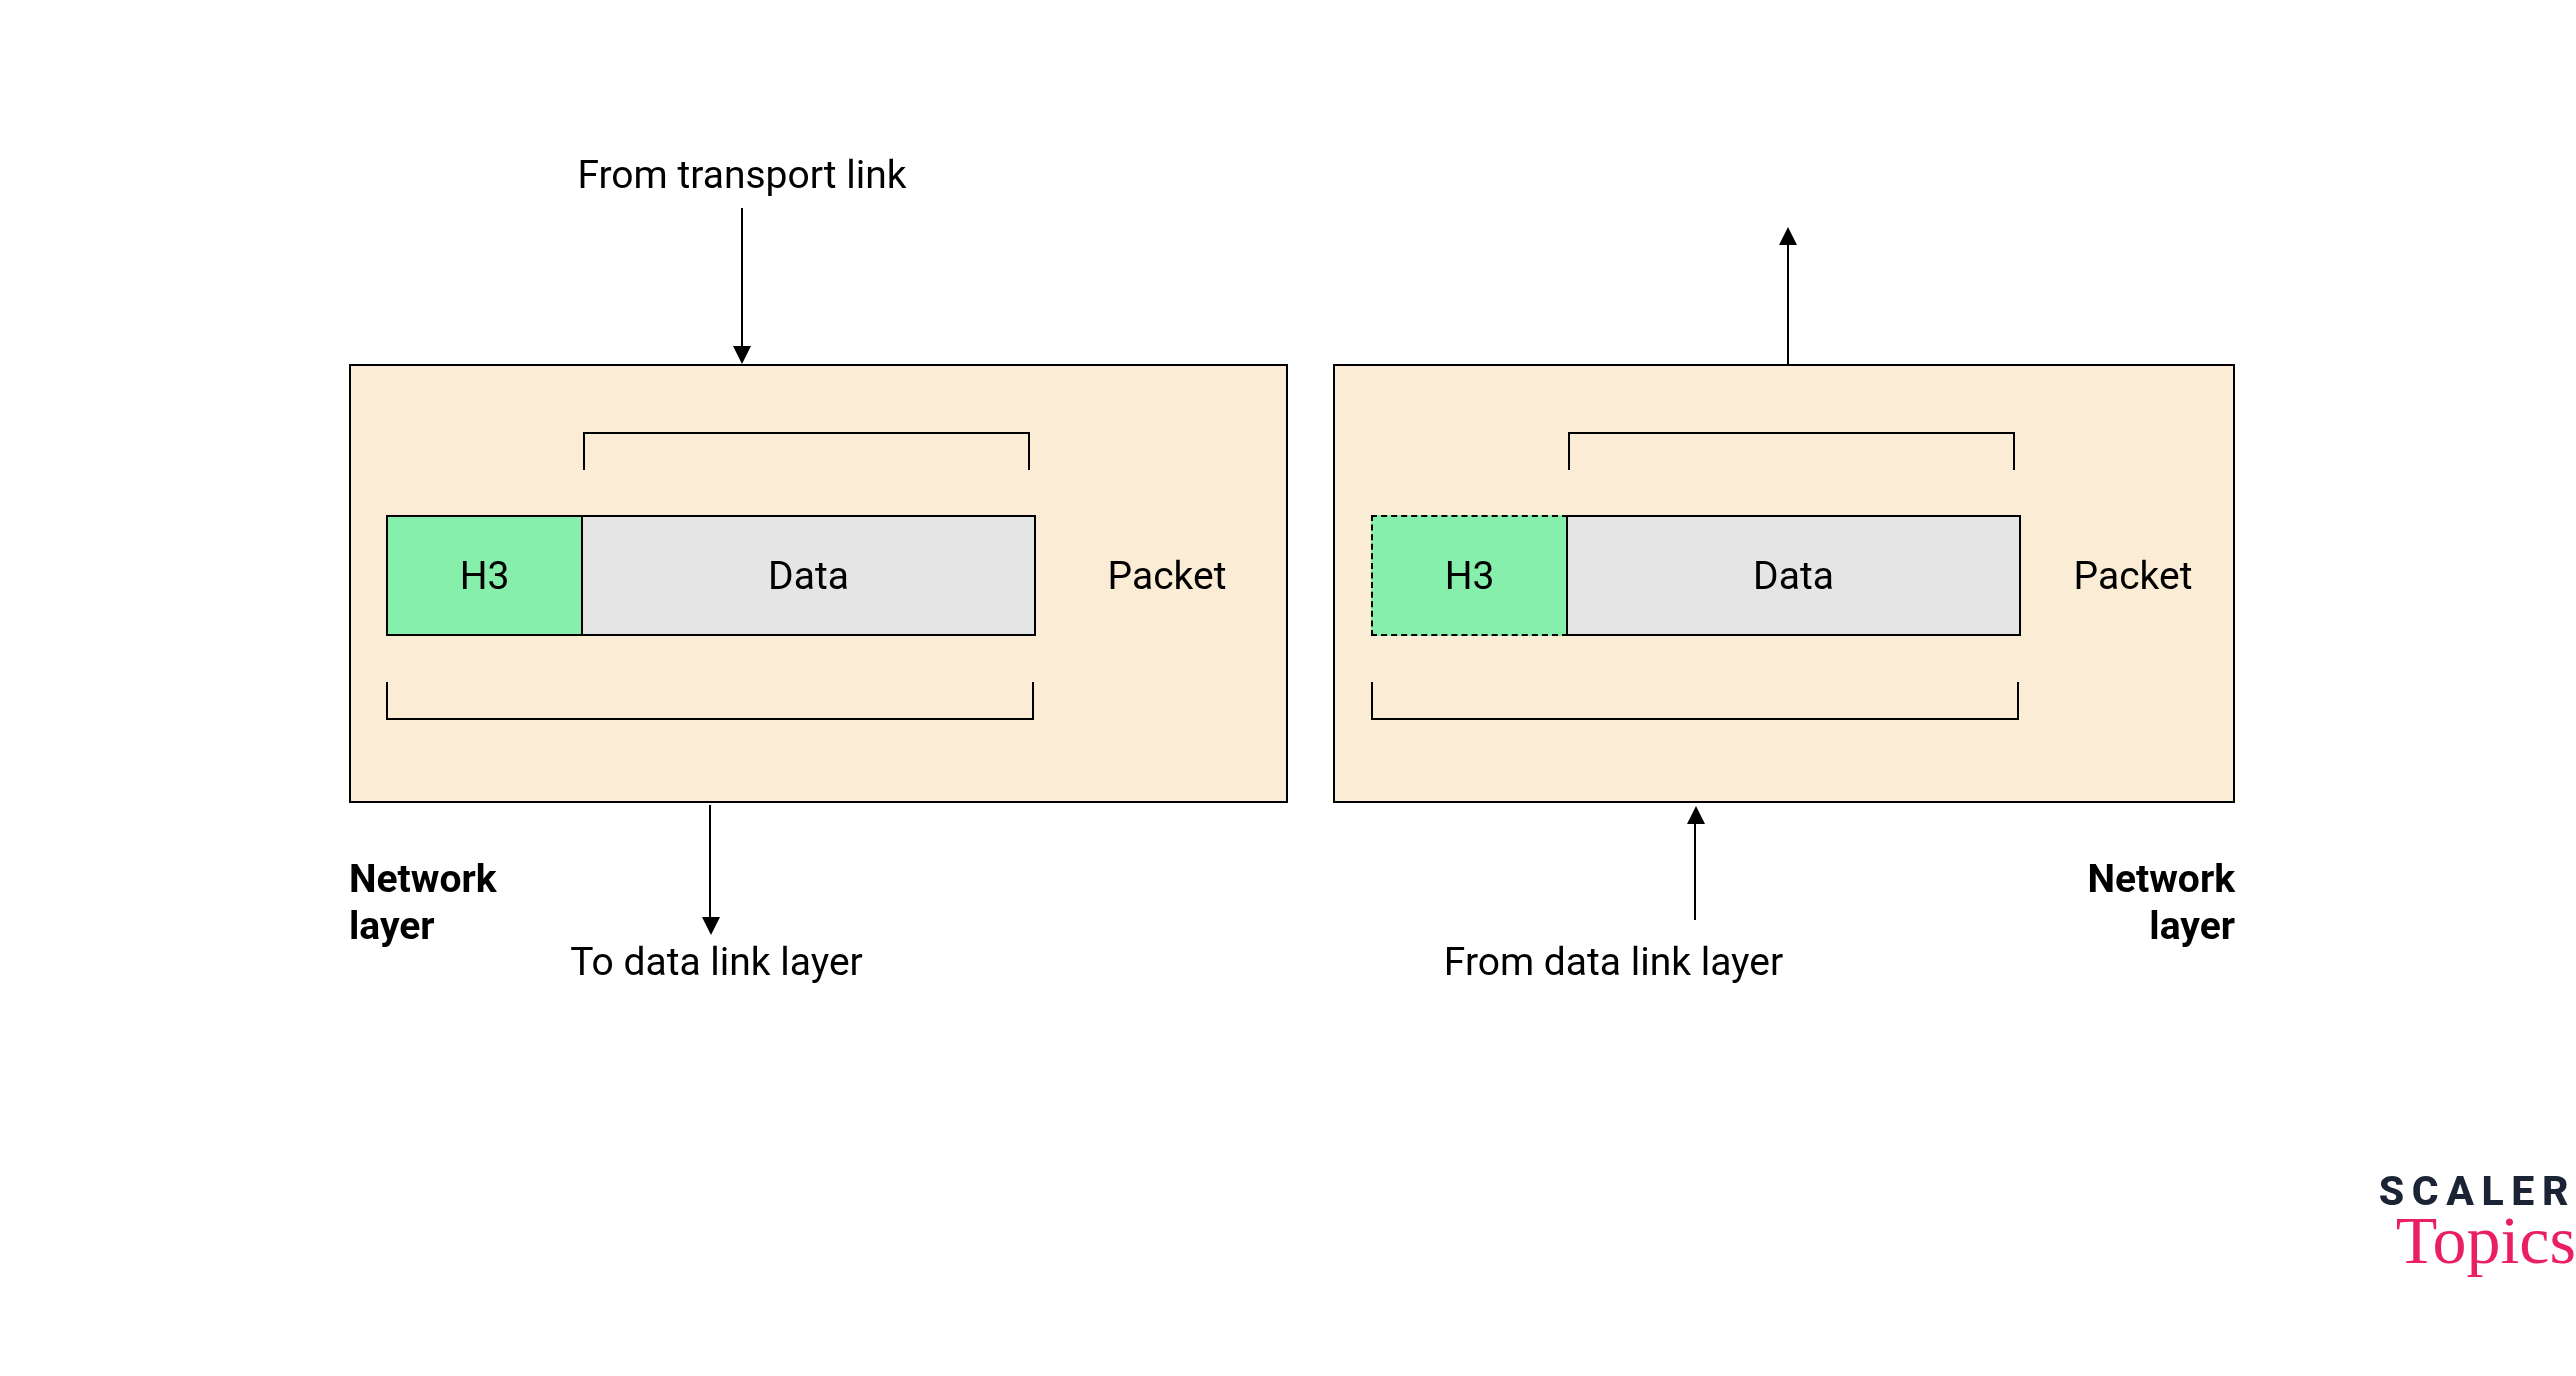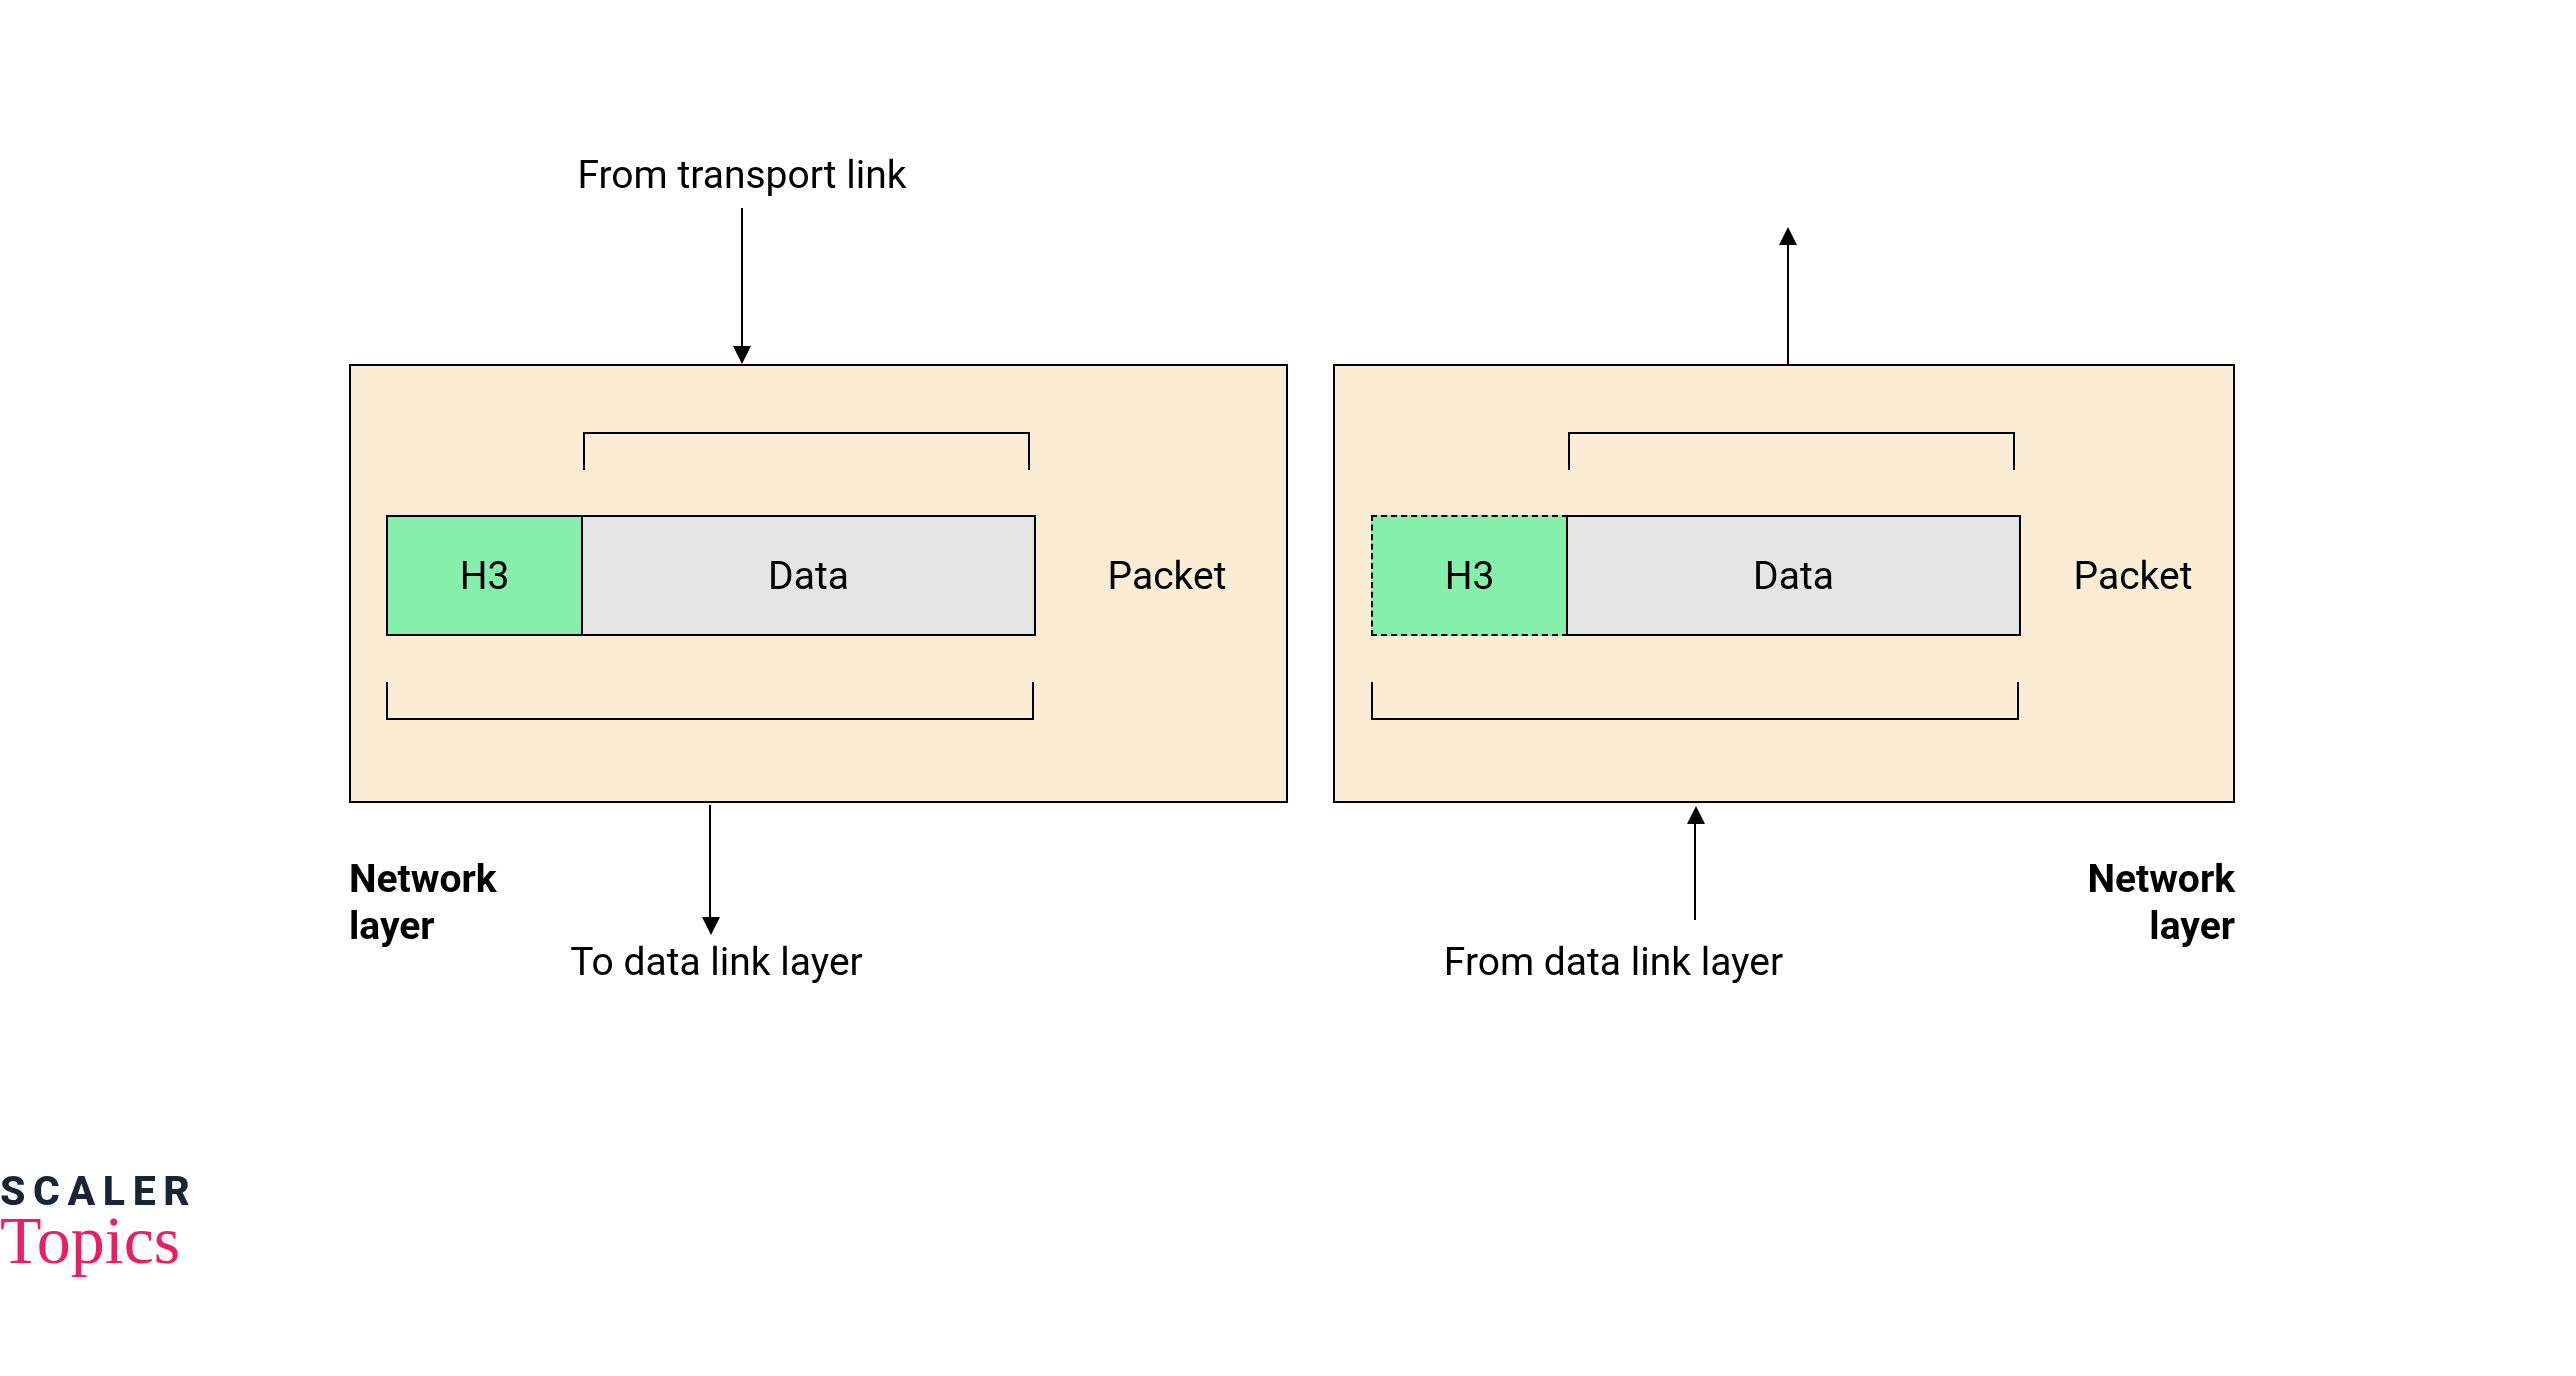--- a/index.html
+++ b/index.html
@@ -69,22 +69,22 @@
   }
   .arrow-head-up {
     position: absolute;
     width: 0; height: 0;
     border-left: 9px solid transparent;
     border-right: 9px solid transparent;
     border-bottom: 18px solid #000;
   }
   .logo-wrap {
     position: absolute;
-    left: 0; right: 16px;
-    text-align: left;
+    left: 0; right: 0;
+    text-align: right;
   }
   .logo-scaler {
     font-weight: 800;
     letter-spacing: 7.6px;
     font-size: 41px;
     color: #1a2434;
   }
   .logo-topics {
     font-family: "Brush Script MT", cursive;
     font-size: 68px;

